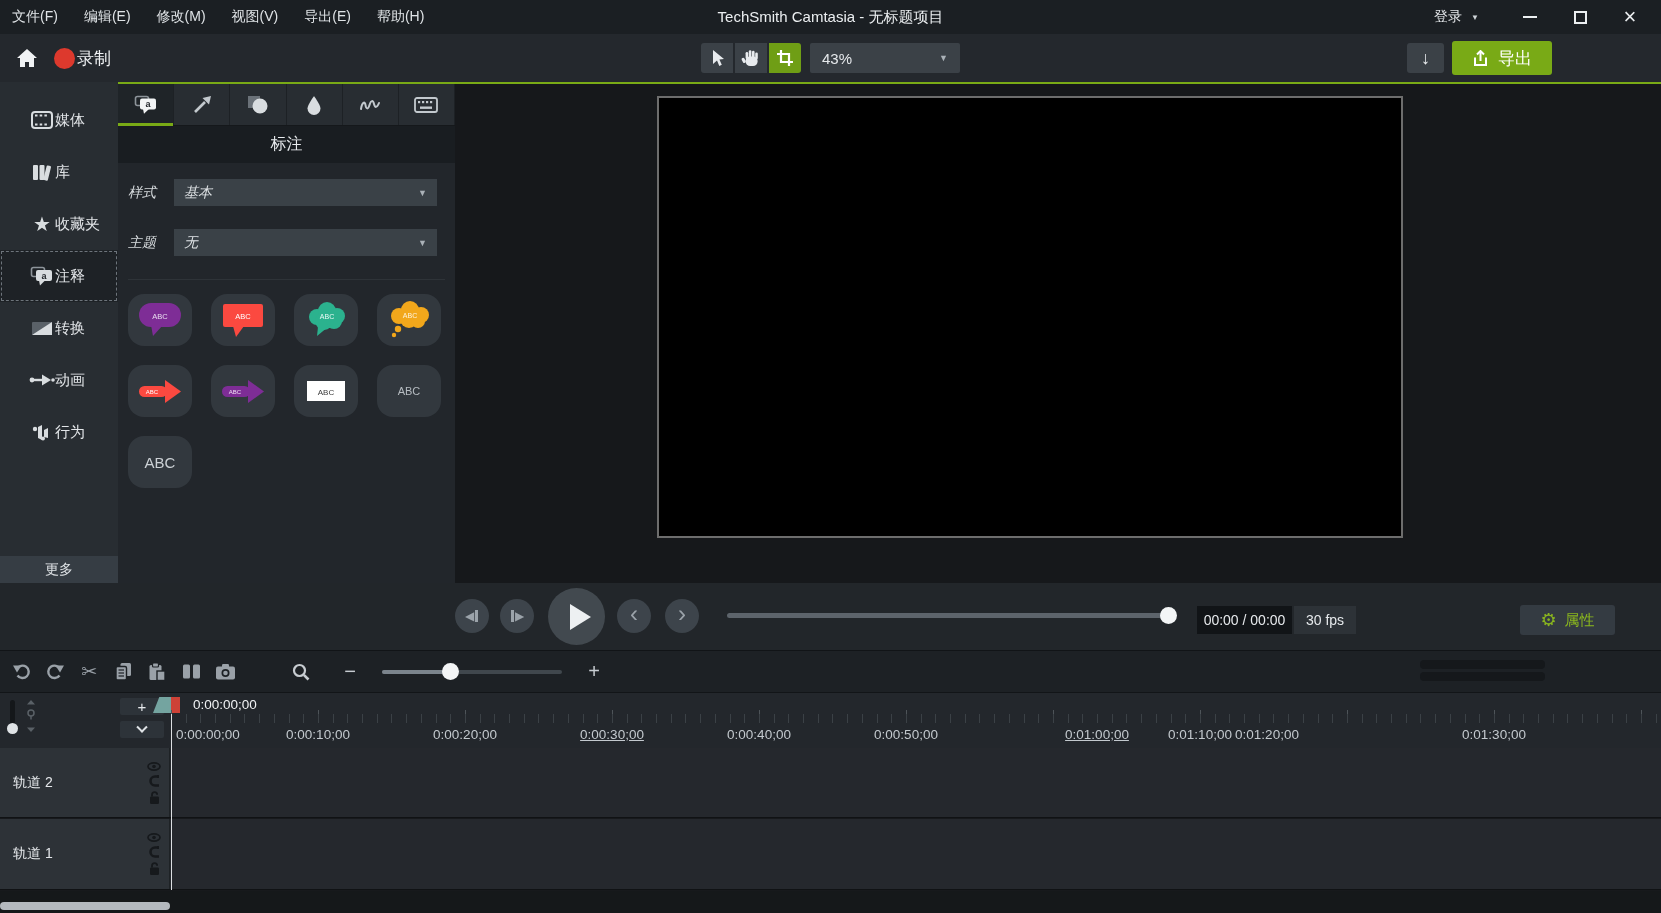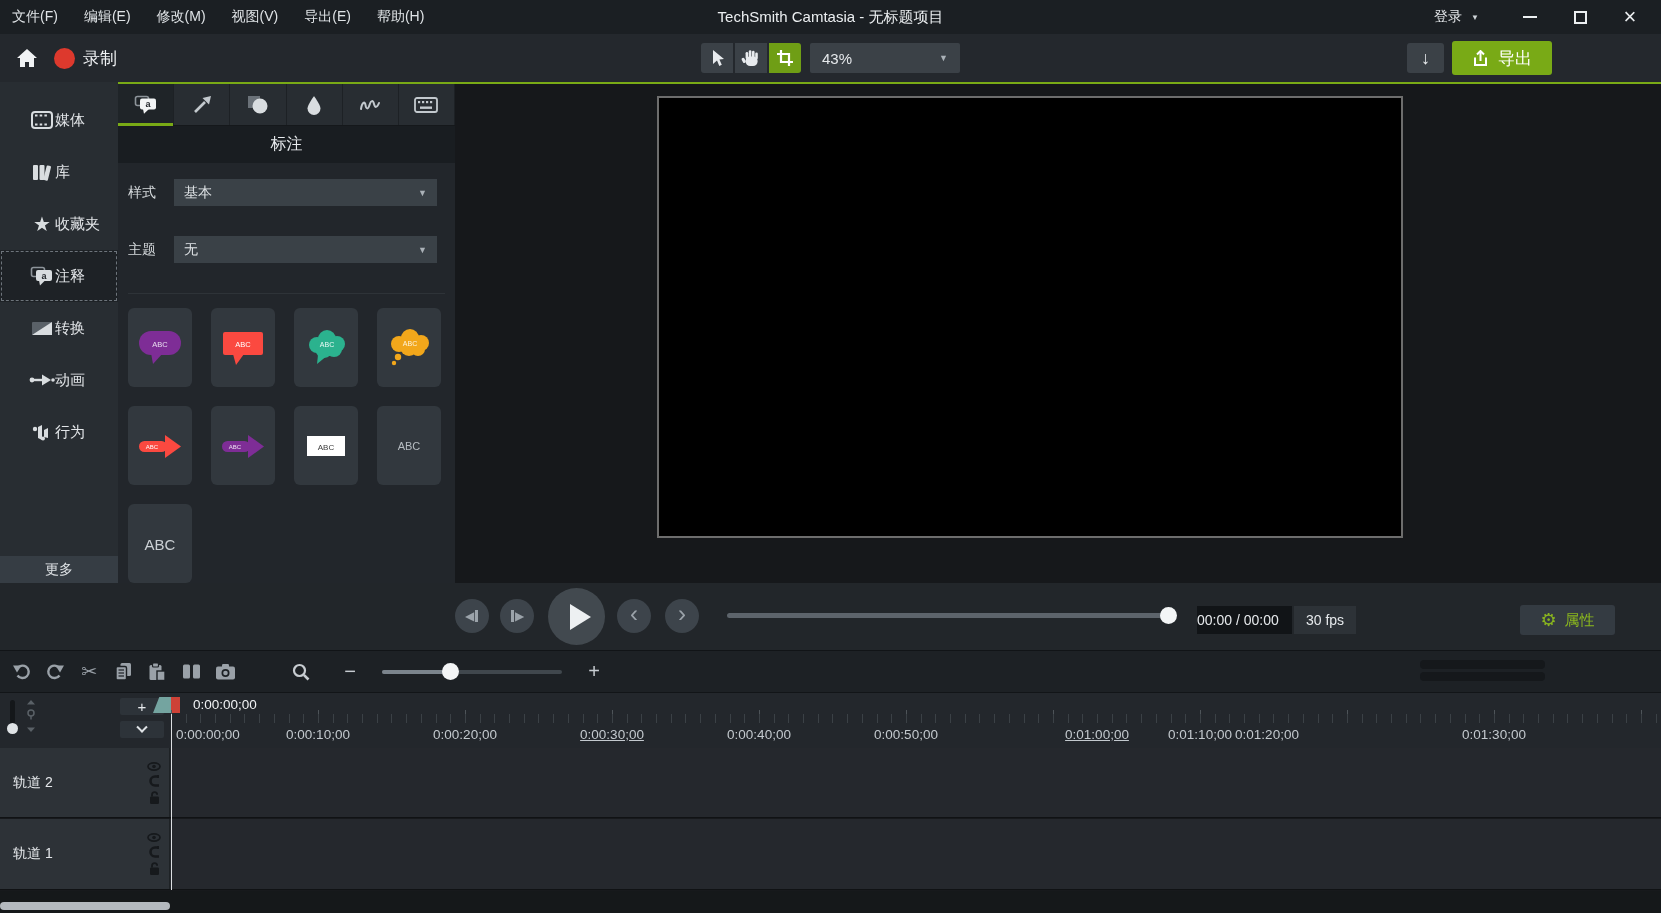--- a/index.html
+++ b/index.html
@@ -15,21 +15,21 @@
   .login-button { display:flex; align-items:center; gap:9px; font-size:14px; color:#e6e9ec; margin-right:26px; cursor:default; }
   .login-caret { font-size:8px; color:#cfd4d8; }
   .winbtn { width:50px; height:34px; display:flex; align-items:center; justify-content:center; color:#eceff1; }
   .min-glyph { width:14px; height:2px; background:#eceff1; }
   .max-glyph { width:13px; height:13px; border:2px solid #eceff1; }
   .close-glyph { font-size:22px; line-height:20px; }
 
   
   .header { position:absolute; top:34px; left:0; width:100%; height:48px; background:#24282d; }
   .home-button { position:absolute; left:12px; top:10px; width:30px; height:28px; display:flex; align-items:center; justify-content:center; }
-  .record-button { position:absolute; left:54px; top:10px; height:28px; display:flex; align-items:center; gap:8px; }
+  .record-button { position:absolute; left:54px; top:10px; height:28px; display:flex; align-items:center; gap:2px; }
   .record-dot { width:21px; height:21px; border-radius:50%; background:#dd392d; }
   .record-label { font-size:17px; color:#f0f2f4; }
   .tool-group { position:absolute; left:701px; top:9px; display:flex; gap:2px; }
   .tool-btn { width:32px; height:30px; background:#3b4147; display:flex; align-items:center; justify-content:center; }
   .tool-btn:first-child { border-radius:3px 0 0 3px; }
   .tool-btn.active { background:#6f9e15; border-radius:0 3px 3px 0; }
   .zoom-select { position:absolute; left:810px; top:9px; width:150px; height:30px; background:#3b4147; border-radius:2px; display:flex; align-items:center; padding:0 12px; font-size:15px; color:#e6e9ec; }
   .select-caret { margin-left:auto; font-size:9px; color:#aab1b7; }
   .download-button { position:absolute; left:1407px; top:9px; width:37px; height:30px; background:#3b4147; border-radius:3px; display:flex; align-items:center; justify-content:center; font-size:18px; color:#eceff1; }
   .export-button { position:absolute; left:1452px; top:7px; width:100px; height:34px; background:#79aa16; border-radius:3px; display:flex; align-items:center; justify-content:center; gap:9px; color:#fff; font-size:17px; }
@@ -45,43 +45,43 @@
   .sidebar-more { position:absolute; bottom:0; left:0; width:100%; height:27px; background:#363d44; display:flex; align-items:center; justify-content:center; font-size:14px; color:#dfe3e6; }
 
   
   .panel { position:absolute; left:118px; top:82px; width:337px; height:501px; background:#22262b; border-top:2px solid #79aa16; }
   .panel-tabs { display:flex; height:42px; background:#282d32; border-bottom:1px solid #15181b; }
   .panel-tab { flex:1; position:relative; display:flex; align-items:center; justify-content:center; border-right:1px solid #1d2125; }
   .panel-tab.active { background:#1f2428; }
   .panel-tab.active::after { content:""; position:absolute; left:0; bottom:-1px; width:100%; height:3px; background:#79aa16; }
   .panel-title { height:37px; background:#191d21; display:flex; align-items:center; justify-content:center; font-size:16px; color:#e8ebee; }
   .panel-controls { padding:16px 18px 0 10px; }
-  .control-row { display:flex; align-items:center; margin-bottom:30px; }
+  .control-row { display:flex; align-items:center; margin-bottom:23px;font-style:italic; }
   .control-label { width:38px; font-size:14px; color:#d6dadd; }
   .control-select { flex:1; height:27px; margin-left:8px; background:#3a4147; display:flex; align-items:center; padding:0 10px; font-size:14px; color:#e0e4e7; }
   .callout-grid { margin:0 10px; padding-top:14px; border-top:1px solid #2e3338; display:grid; grid-template-columns:repeat(4,64px); gap:19px; }
-  .callout-tile { width:64px; height:79px; background:#32383e; border-radius:6px; display:flex; align-items:center; justify-content:center; }
+  .callout-tile { width:64px; height:52px; background:#32383e; border-radius:16px; display:flex; align-items:center; justify-content:center; }
   .callout-tile svg text { font-family:"Liberation Sans",sans-serif; }
 
   
   .stage { position:absolute; left:455px; top:82px; width:1206px; height:501px; background:#16181b; border-top:2px solid #79aa16; }
   .canvas { position:absolute; left:202px; top:12px; width:746px; height:442px; background:#000; border:2px solid #6d6d6d; }
 
   
   .playback { position:absolute; left:0; top:583px; width:100%; height:67px; background:#22262a; }
   .pb-btn { position:absolute; border-radius:50%; background:#3d444b; display:flex; align-items:center; justify-content:center; color:#9ba3aa; }
   .pb-small { width:34px; height:34px; top:16px; }
   .step-glyph { font-size:12px; line-height:1; }
   .stepbar { width:3px; height:12px; background:#9ba3aa; margin:0 1px; }
   .pb-play { position:absolute; left:548px; top:5px; width:57px; height:57px; border-radius:50%; background:#42494f; display:flex; align-items:center; justify-content:center; }
   .play-tri { width:0; height:0; border-left:21px solid #edf0f2; border-top:13px solid transparent; border-bottom:13px solid transparent; margin-left:7px; }
   .chev-glyph { font-size:24px; line-height:1; padding-bottom:4px; }
   .pb-slider { position:absolute; left:727px; top:30px; width:442px; height:5px; background:#5d646b; border-radius:3px; }
   .pb-handle { position:absolute; right:-8px; top:-6px; width:17px; height:17px; background:#f3f5f6; border-radius:50%; }
-  .time-box { position:absolute; left:1197px; top:23px; width:95px; height:28px; background:#111417; display:flex; align-items:center; justify-content:flex-start; font-size:14px; color:#e6e9ec; }
+  .time-box { position:absolute; left:1197px; top:23px; width:95px; height:28px; background:#111417; display:flex; align-items:center; justify-content:center; font-size:14px; color:#e6e9ec; }
   .fps-box { position:absolute; left:1294px; top:23px; width:62px; height:28px; background:#2d3237; display:flex; align-items:center; justify-content:center; font-size:14px; color:#e6e9ec; }
   .props-button { position:absolute; left:1520px; top:22px; width:95px; height:30px; background:#343b42; border-radius:3px; display:flex; align-items:center; justify-content:center; gap:8px; font-size:15px; color:#8ab61e; }
   .gear-glyph { font-size:18px; line-height:1; }
 
   
   .tl-toolbar { position:absolute; left:0; top:650px; width:100%; height:43px; background:#1d2125; border-top:1px solid #111417; border-bottom:1px solid #121518; display:flex; align-items:center; }
   .tlb-btn { width:34px; height:32px; display:flex; align-items:center; justify-content:center; color:#9aa1a8; }
   .tlb-btn:first-child { margin-left:4px; }
   .scissors-glyph { font-size:19px; }
   .zoom-controls { display:flex; align-items:center; margin-left:38px; gap:22px; }

